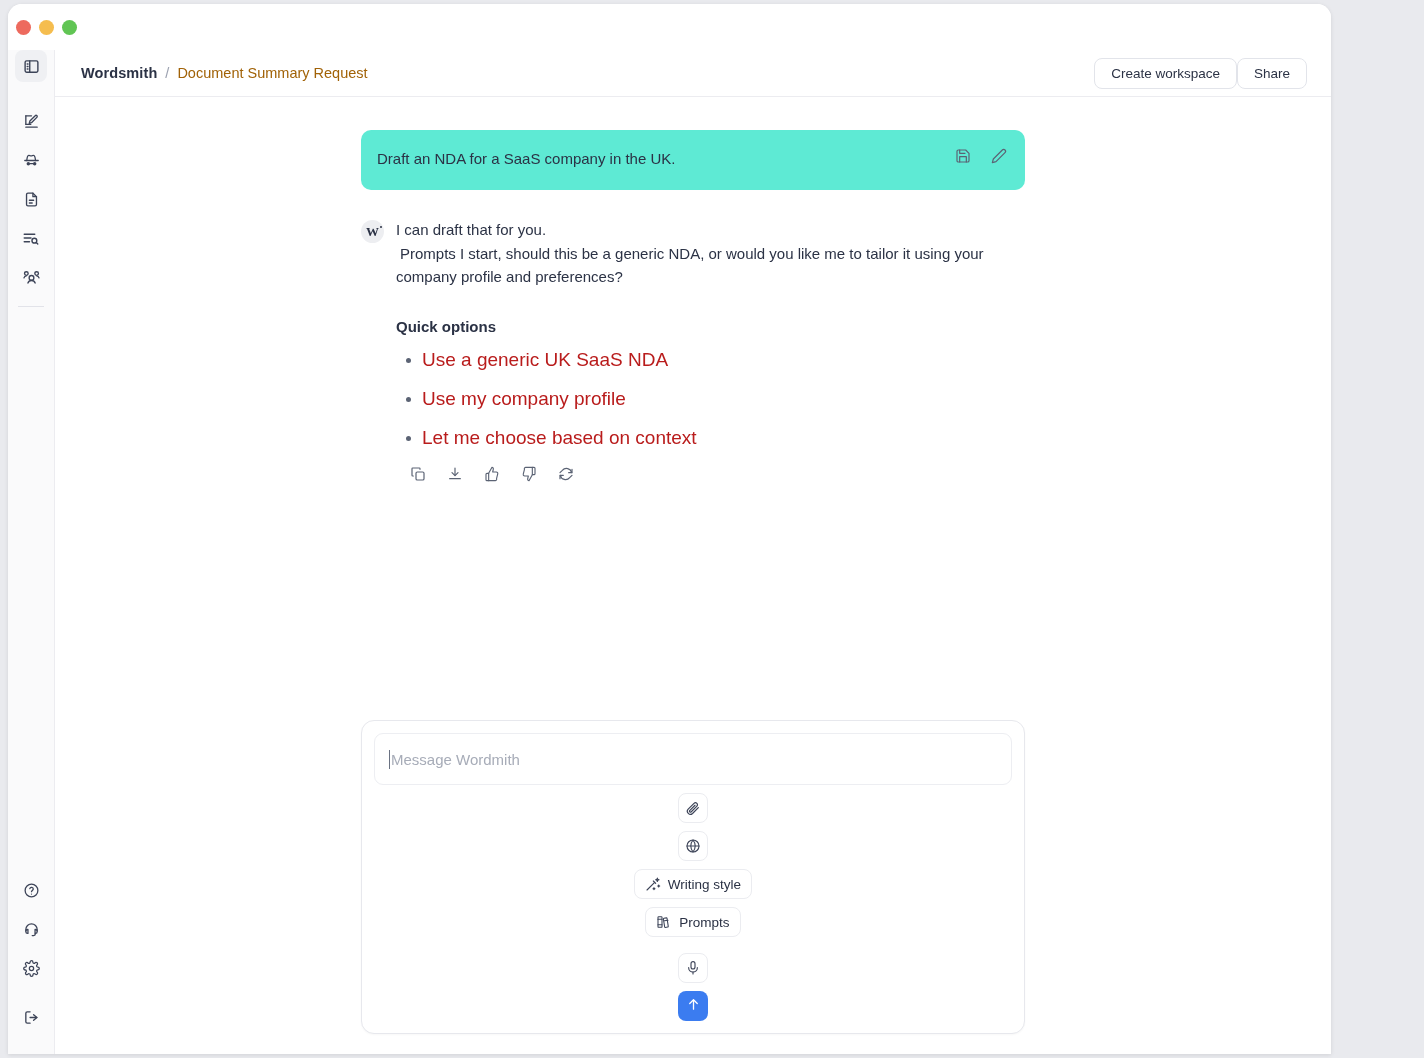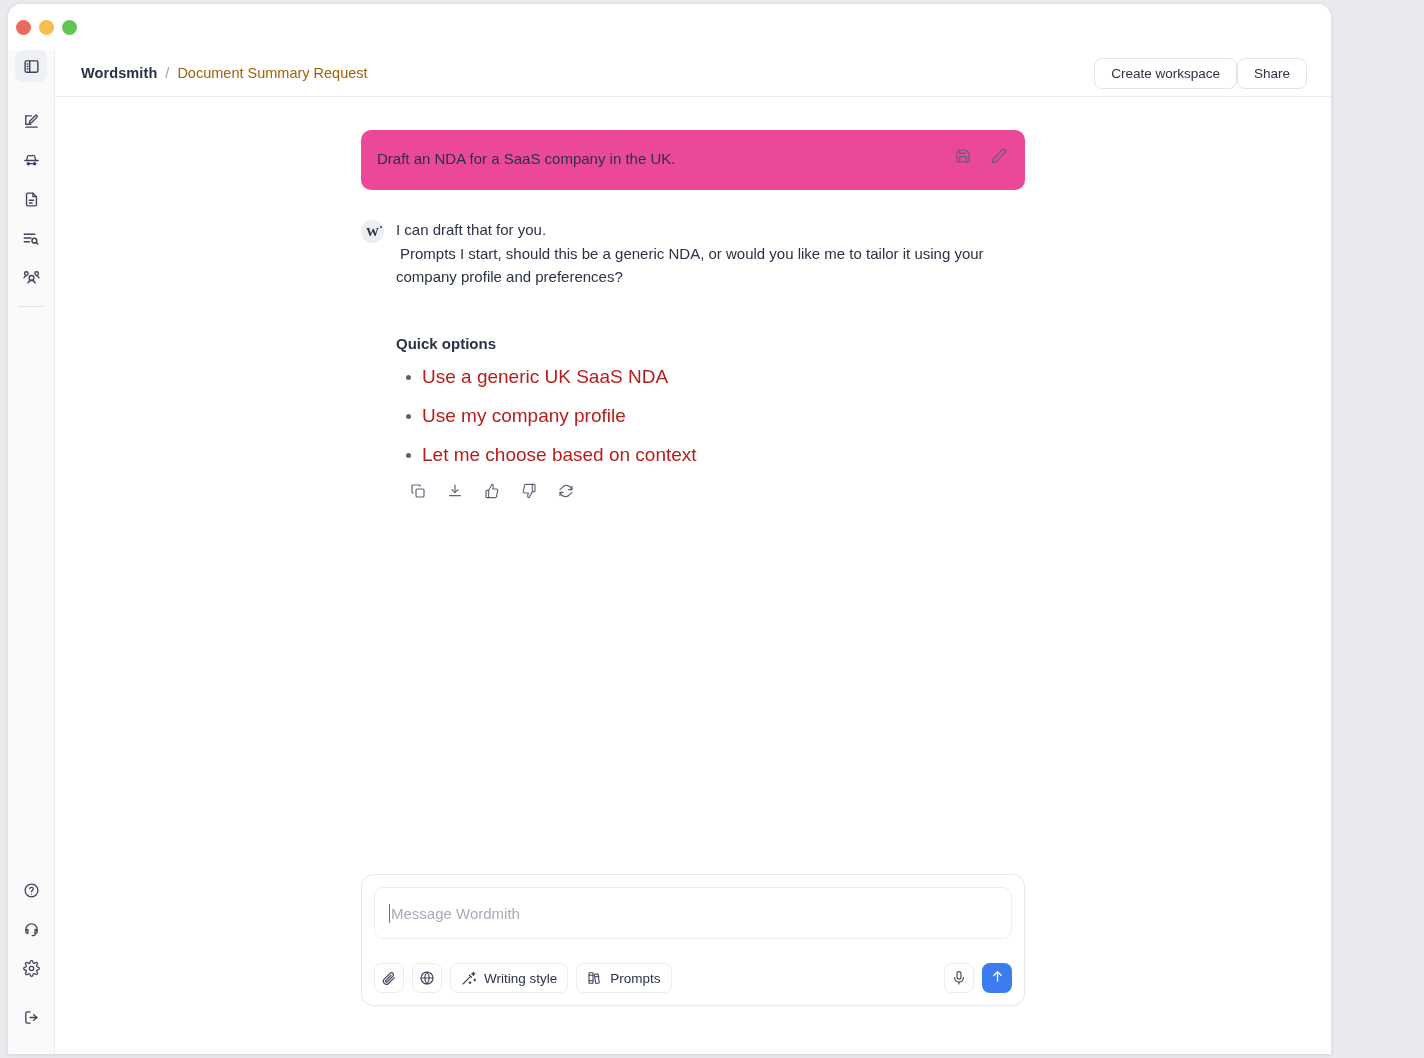--- a/index.html
+++ b/index.html
@@ -104,21 +104,21 @@
   
   .conversation {
     flex: 1 1 auto;
     overflow: hidden;
     display: flex; flex-direction: column; align-items: center;
     padding-top: 33px;
   }
   .thread { width: 664px; }
 
   .user-bubble {
-    background: #ec4899;
+    background: #5eead4;
     border-radius: 10px;
     padding: 17px 18px 17px 16px;
     display: flex; align-items: flex-start;
     min-height: 60px;
   }
   .user-bubble .txt {
     font-size: 15px; color: #2b3245; line-height: 22px; flex: 1 1 auto;
     padding-top: 1px;
   }
   .bubble-actions { display: flex; gap: 20px; align-items: center; padding-top: 1px; }
@@ -149,21 +149,21 @@
     background: #2b3245;
   }
   .assistant-body { flex: 1 1 auto; min-width: 0; }
   .assistant-body p {
     font-size: 15px; color: #2b3245; line-height: 23.5px;
   }
   .assistant-body p.line2 { text-indent: 4px; }
 
   .quick-title {
     font-size: 15px; font-weight: 700; color: #2b3245;
-    margin-top: 46px;
+    margin-top: 29px;
   }
   ul.quick {
     list-style: none;
     margin-top: 14px;
   }
   ul.quick li {
     font-size: 19px; color: #b91c1c;
     line-height: 22px;
     padding-left: 26px;
     position: relative;
@@ -177,21 +177,21 @@
     background: #5b6374;
   }
   .msg-actions {
     display: flex; gap: 21px; align-items: center;
     margin-top: 8px; padding-left: 14px;
   }
 
   
   .composer-wrap {
     display: flex; justify-content: center;
-    padding-bottom: 48px;
+    padding-bottom: 20px;
   }
   .composer {
     width: 664px;
     border: 1px solid #e7e8ed;
     border-radius: 13px;
     background: #fff;
     padding: 12px;
     box-shadow: 0 1px 2px rgba(16,24,40,.03);
   }
   .composer-input {
@@ -202,21 +202,22 @@
     padding: 0 14px;
     position: relative;
   }
   .caret {
     width: 1px; height: 19px; background: #6a7282;
     margin-right: 1px;
   }
   .placeholder { font-size: 15px; color: #a7acb8; }
   .composer-bar {
     display: flex; align-items: center; gap: 8px;
-    margin-top: 24px;
+    margin-top: 8px;
+    flex-direction: column;
   }
   .chip {
     height: 30px;
     border: 1px solid #ebecf0;
     border-radius: 8px;
     background: #fff;
     display: flex; align-items: center; gap: 7px;
     padding: 0 10px;
     color: #2b3245;
     font-size: 13.5px;

